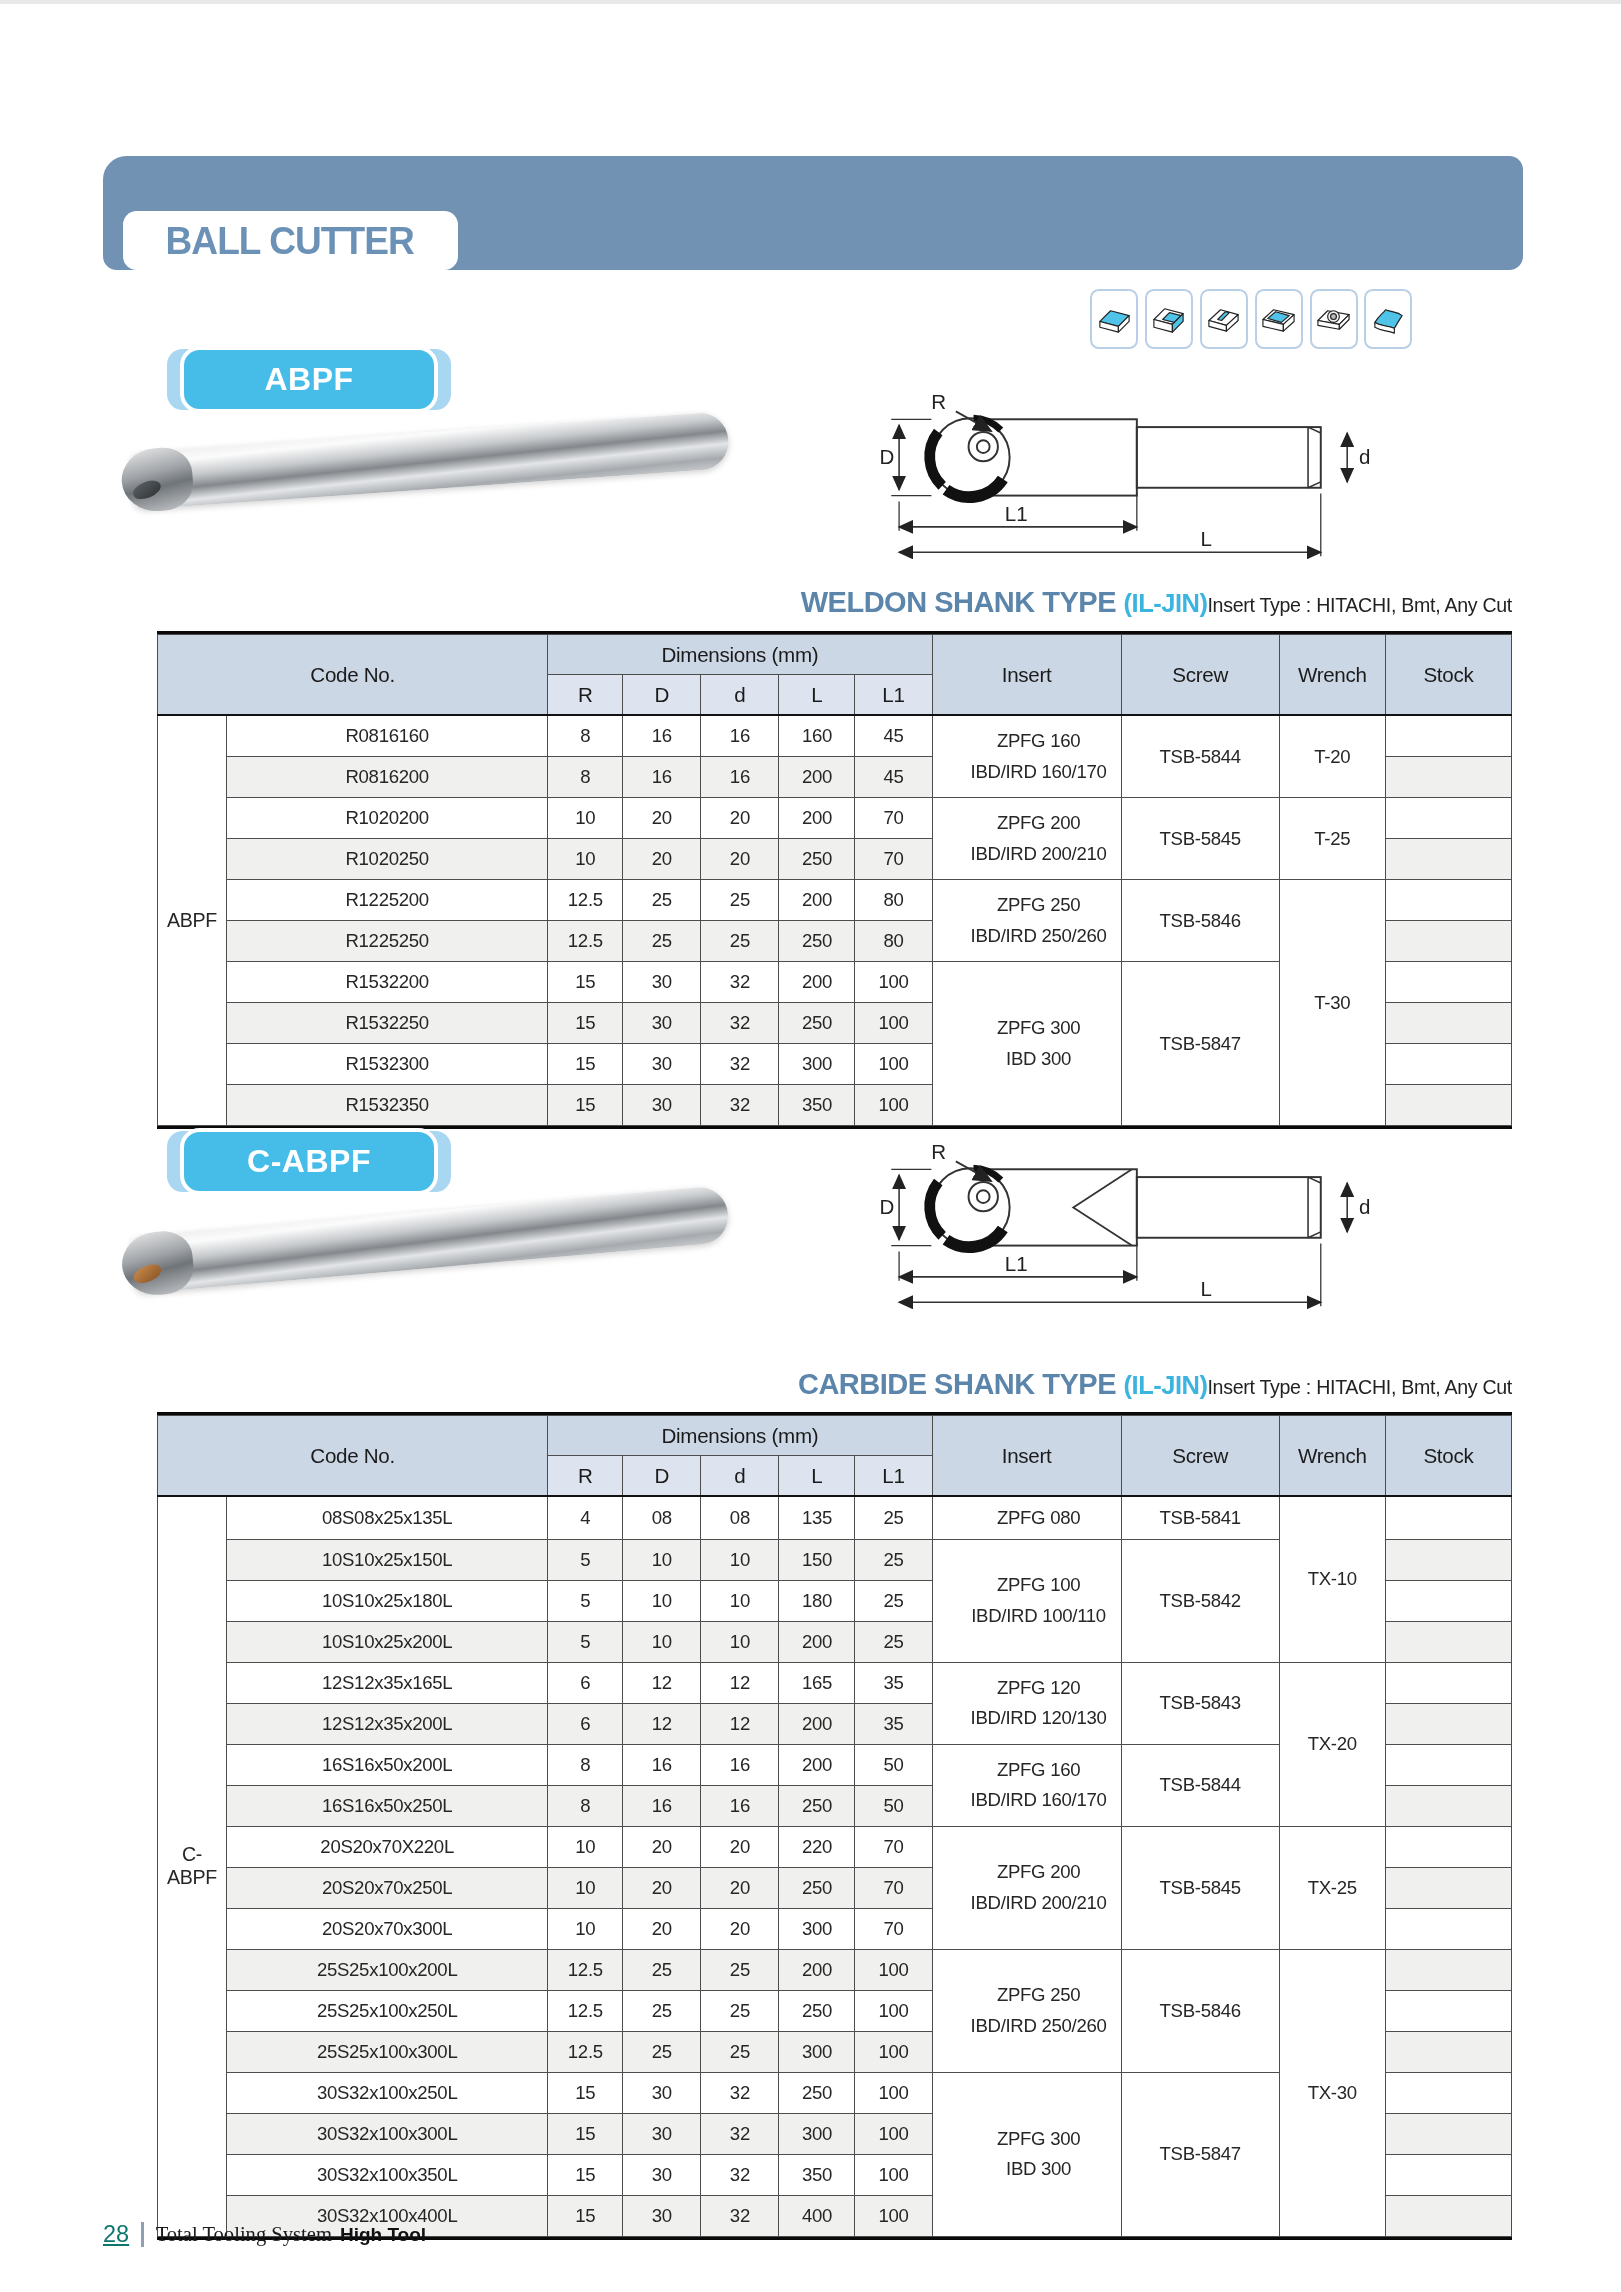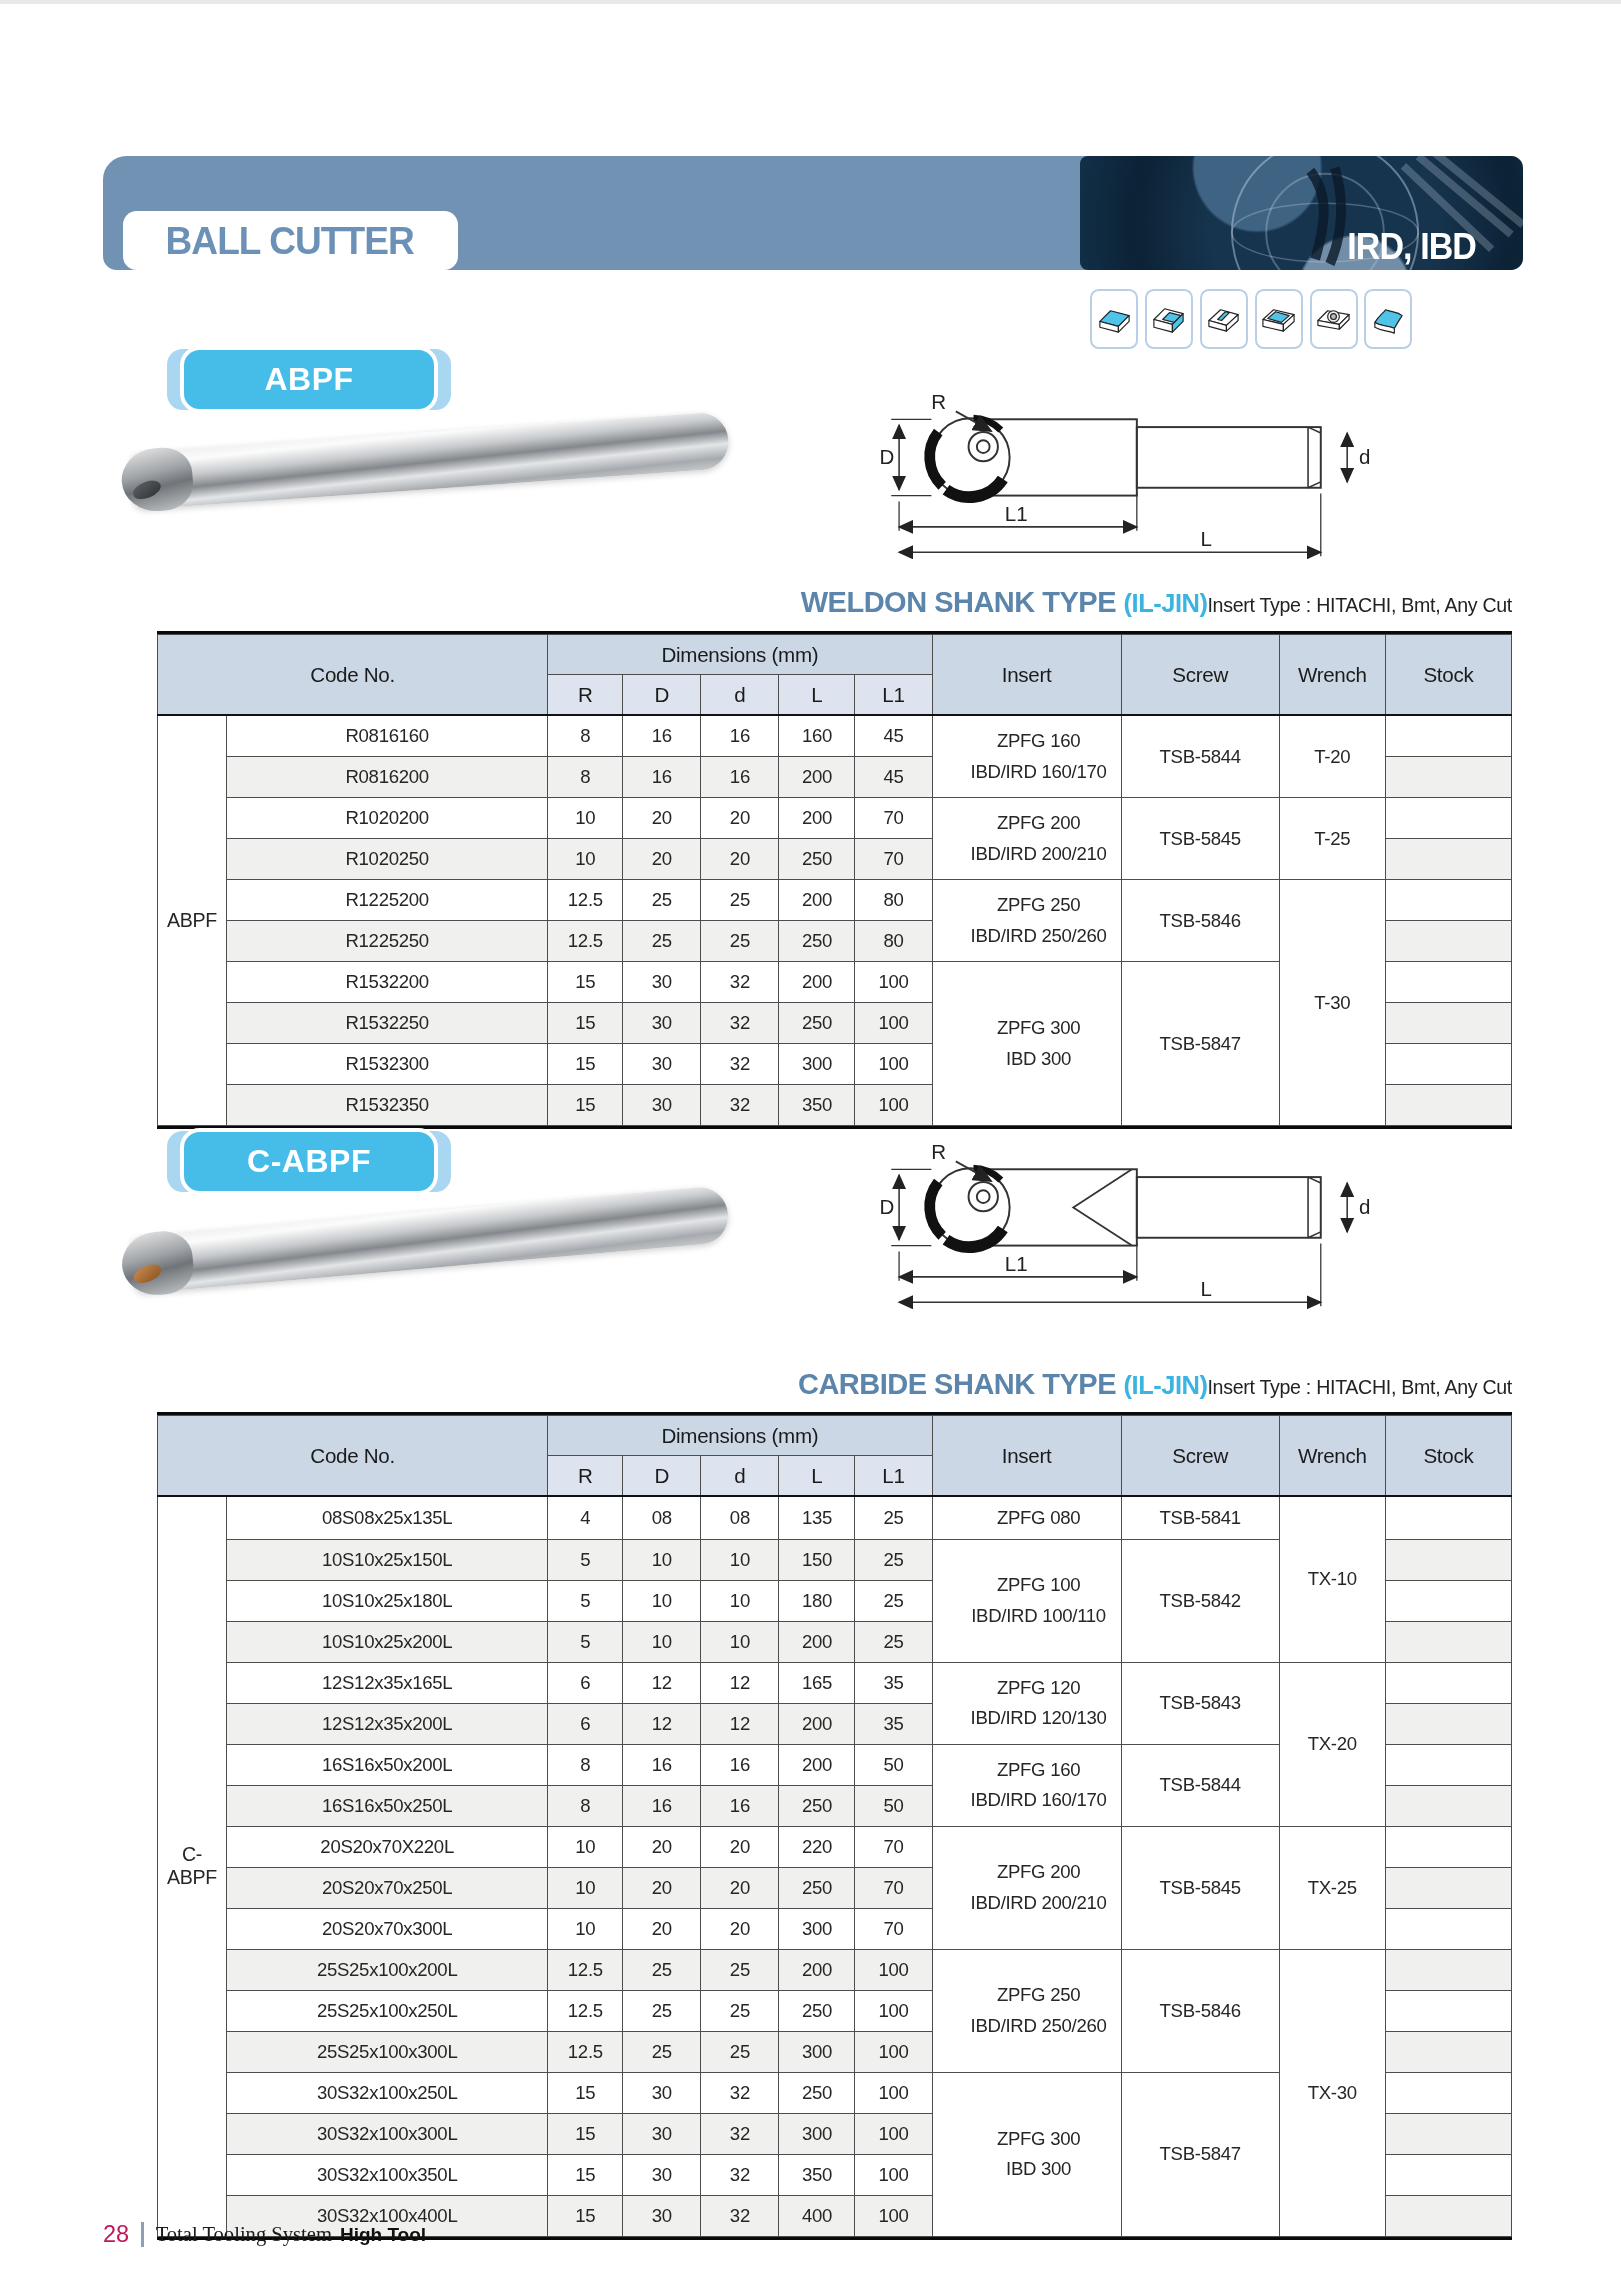--- a/index.html
+++ b/index.html
@@ -66,43 +66,33 @@
   table.spec thead tr:last-child th{border-bottom:2px solid #111;}
   table.spec thead th[rowspan]{border-bottom:2px solid #111;}
   table.spec tbody td{font-size:18.6px;height:38px;background:#fff;}
   table.spec tbody td.alt{background:#f0f0ee;}
   table.spec td.groupcell{font-size:19.6px;background:#fff;}
   table.spec td.mergecell{background:#fff;}
   table.spec td.mergecell div{margin:8.8px 0;padding-left:24px;}
 
   
   .footer{position:absolute;left:103px;top:2217px;display:flex;align-items:center;gap:11.8px;}
-  .footer .num{font-size:23.5px;color:#be185d;}
+  .footer .num{font-size:23.5px;color:#0f766e;text-decoration:underline;}
   .footer .sep{width:2.9px;height:25.5px;background:#8fa0b4;}
   .footer .series{font-family:"Liberation Serif",serif;font-size:20.6px;color:#1a1a1a;}
   .footer .brand{font-size:19px;font-weight:bold;color:#111;margin-left:-3.9px;}
 </style>
 </head>
 <body>
 
 <div class="page">
 
   <div class="banner">
     <div class="title-box">
       <span>BALL CUTTER</span>
-    </div>
-    <div class="banner-photo">
-      <svg width="443" height="114" viewBox="0 0 452 116">
-        <circle cx="250" cy="78" r="95" fill="none" stroke="rgba(200,215,235,.45)" stroke-width="2"></circle>
-        <circle cx="250" cy="78" r="60" fill="none" stroke="rgba(180,200,225,.35)" stroke-width="2"></circle>
-        <ellipse cx="250" cy="78" rx="95" ry="30" fill="none" stroke="rgba(200,215,235,.3)" stroke-width="1.5"></ellipse>
-        <path d="M330,10 L420,95 M345,0 L440,80 M360,-5 L452,70" stroke="rgba(210,225,240,.25)" stroke-width="8" fill="none"></path>
-        <path d="M235,15 C255,40 250,70 240,105 M260,12 C270,45 268,80 255,110" stroke="rgba(10,25,40,.8)" stroke-width="10" fill="none"></path>
-      </svg>
-      <span class="corner-label">IRD, IBD</span>
     </div>
   </div>
 
   <div class="icon-row">
     <div class="icon-box">
       <svg width="37" height="37" viewBox="0 0 38 38">
           <g stroke="#222" stroke-width="1.2" stroke-linejoin="round">
         <polygon points="4,21 15,10 34,15 23,26" fill="#4fc3e8"></polygon>
         <polygon points="4,21 4,27 23,32 23,26" fill="#fff"></polygon>
         <polygon points="23,26 23,32 34,21 34,15" fill="#fff"></polygon>

